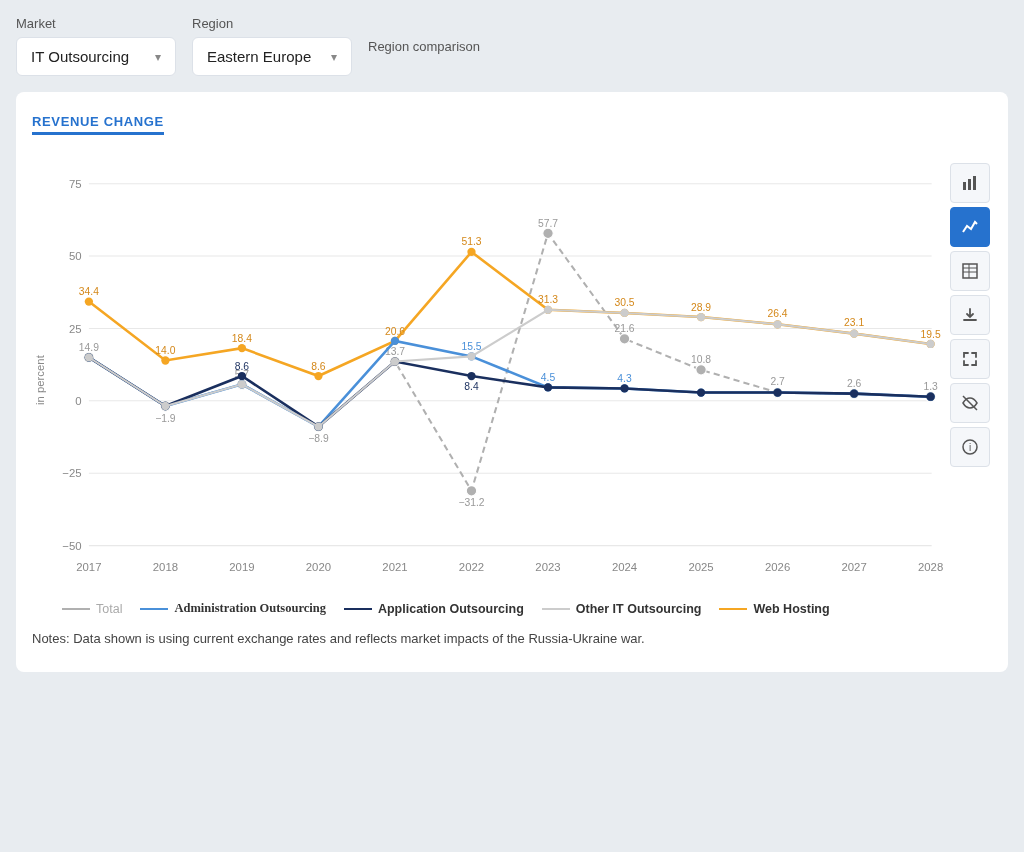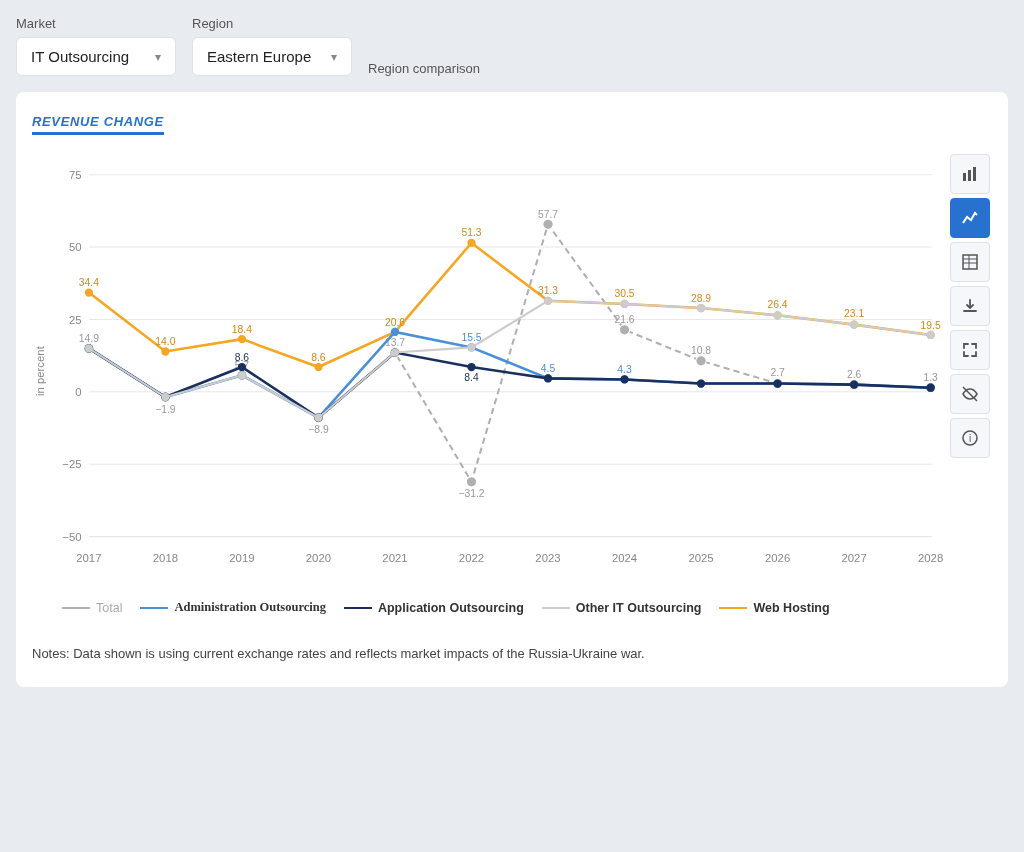--- a/index.html
+++ b/index.html
@@ -6,21 +6,21 @@
     body {
       font-family: -apple-system, BlinkMacSystemFont, 'Segoe UI', Arial, sans-serif;
       background: #e8ecf0;
       padding: 16px;
       min-height: 852px;
     }
     .top-bar {
       display: flex;
       gap: 16px;
       margin-bottom: 16px;
-      align-items: flex-end;
+      align-items: center;
     }
     .dropdown-group {
       display: flex;
       flex-direction: column;
       gap: 6px;
     }
     .dropdown-label {
       font-size: 13px;
       color: #555;
       font-weight: 400;
@@ -66,25 +66,24 @@
       border-radius: 8px;
       padding: 20px 16px 20px 16px;
       position: relative;
     }
     .revenue-title {
       font-size: 13px;
       font-weight: 700;
       color: #2672ce;
       letter-spacing: 0.05em;
       text-transform: uppercase;
-      margin-bottom: 7px;
+      margin-bottom: 16px;
       border-bottom: 3px solid #2672ce;
       display: inline-block;
       padding-bottom: 3px;
-      font-style: italic;
     }
     .side-toolbar {
       position: absolute;
       right: 0;
       top: 0;
       display: flex;
       flex-direction: column;
       gap: 4px;
       width: 42px;
     }
@@ -108,35 +107,34 @@
     }
     .chart-container {
       width: calc(100% - 50px);
       display: inline-block;
     }
     svg.chart {
       width: 100%;
       overflow: visible;
     }
     .legend {
-      margin-top: 8px;
       display: flex;
       flex-wrap: wrap;
       gap: 24px 18px;
       font-size: 12.5px;
       color: #333;
       margin-left: 30px;
     }
     .legend-item {
       display: flex;
       align-items: center;
       gap: 6px;
     }
     .notes-section {
-      margin-top: 28px;
+      margin-top: 12px;
       font-size: 13px;
       color: #444;
       line-height: 1.7;
     }
     .notes-section p { margin-bottom: 2px; }
   </style>
 </head>
 <body>
 
 <div class="top-bar">

